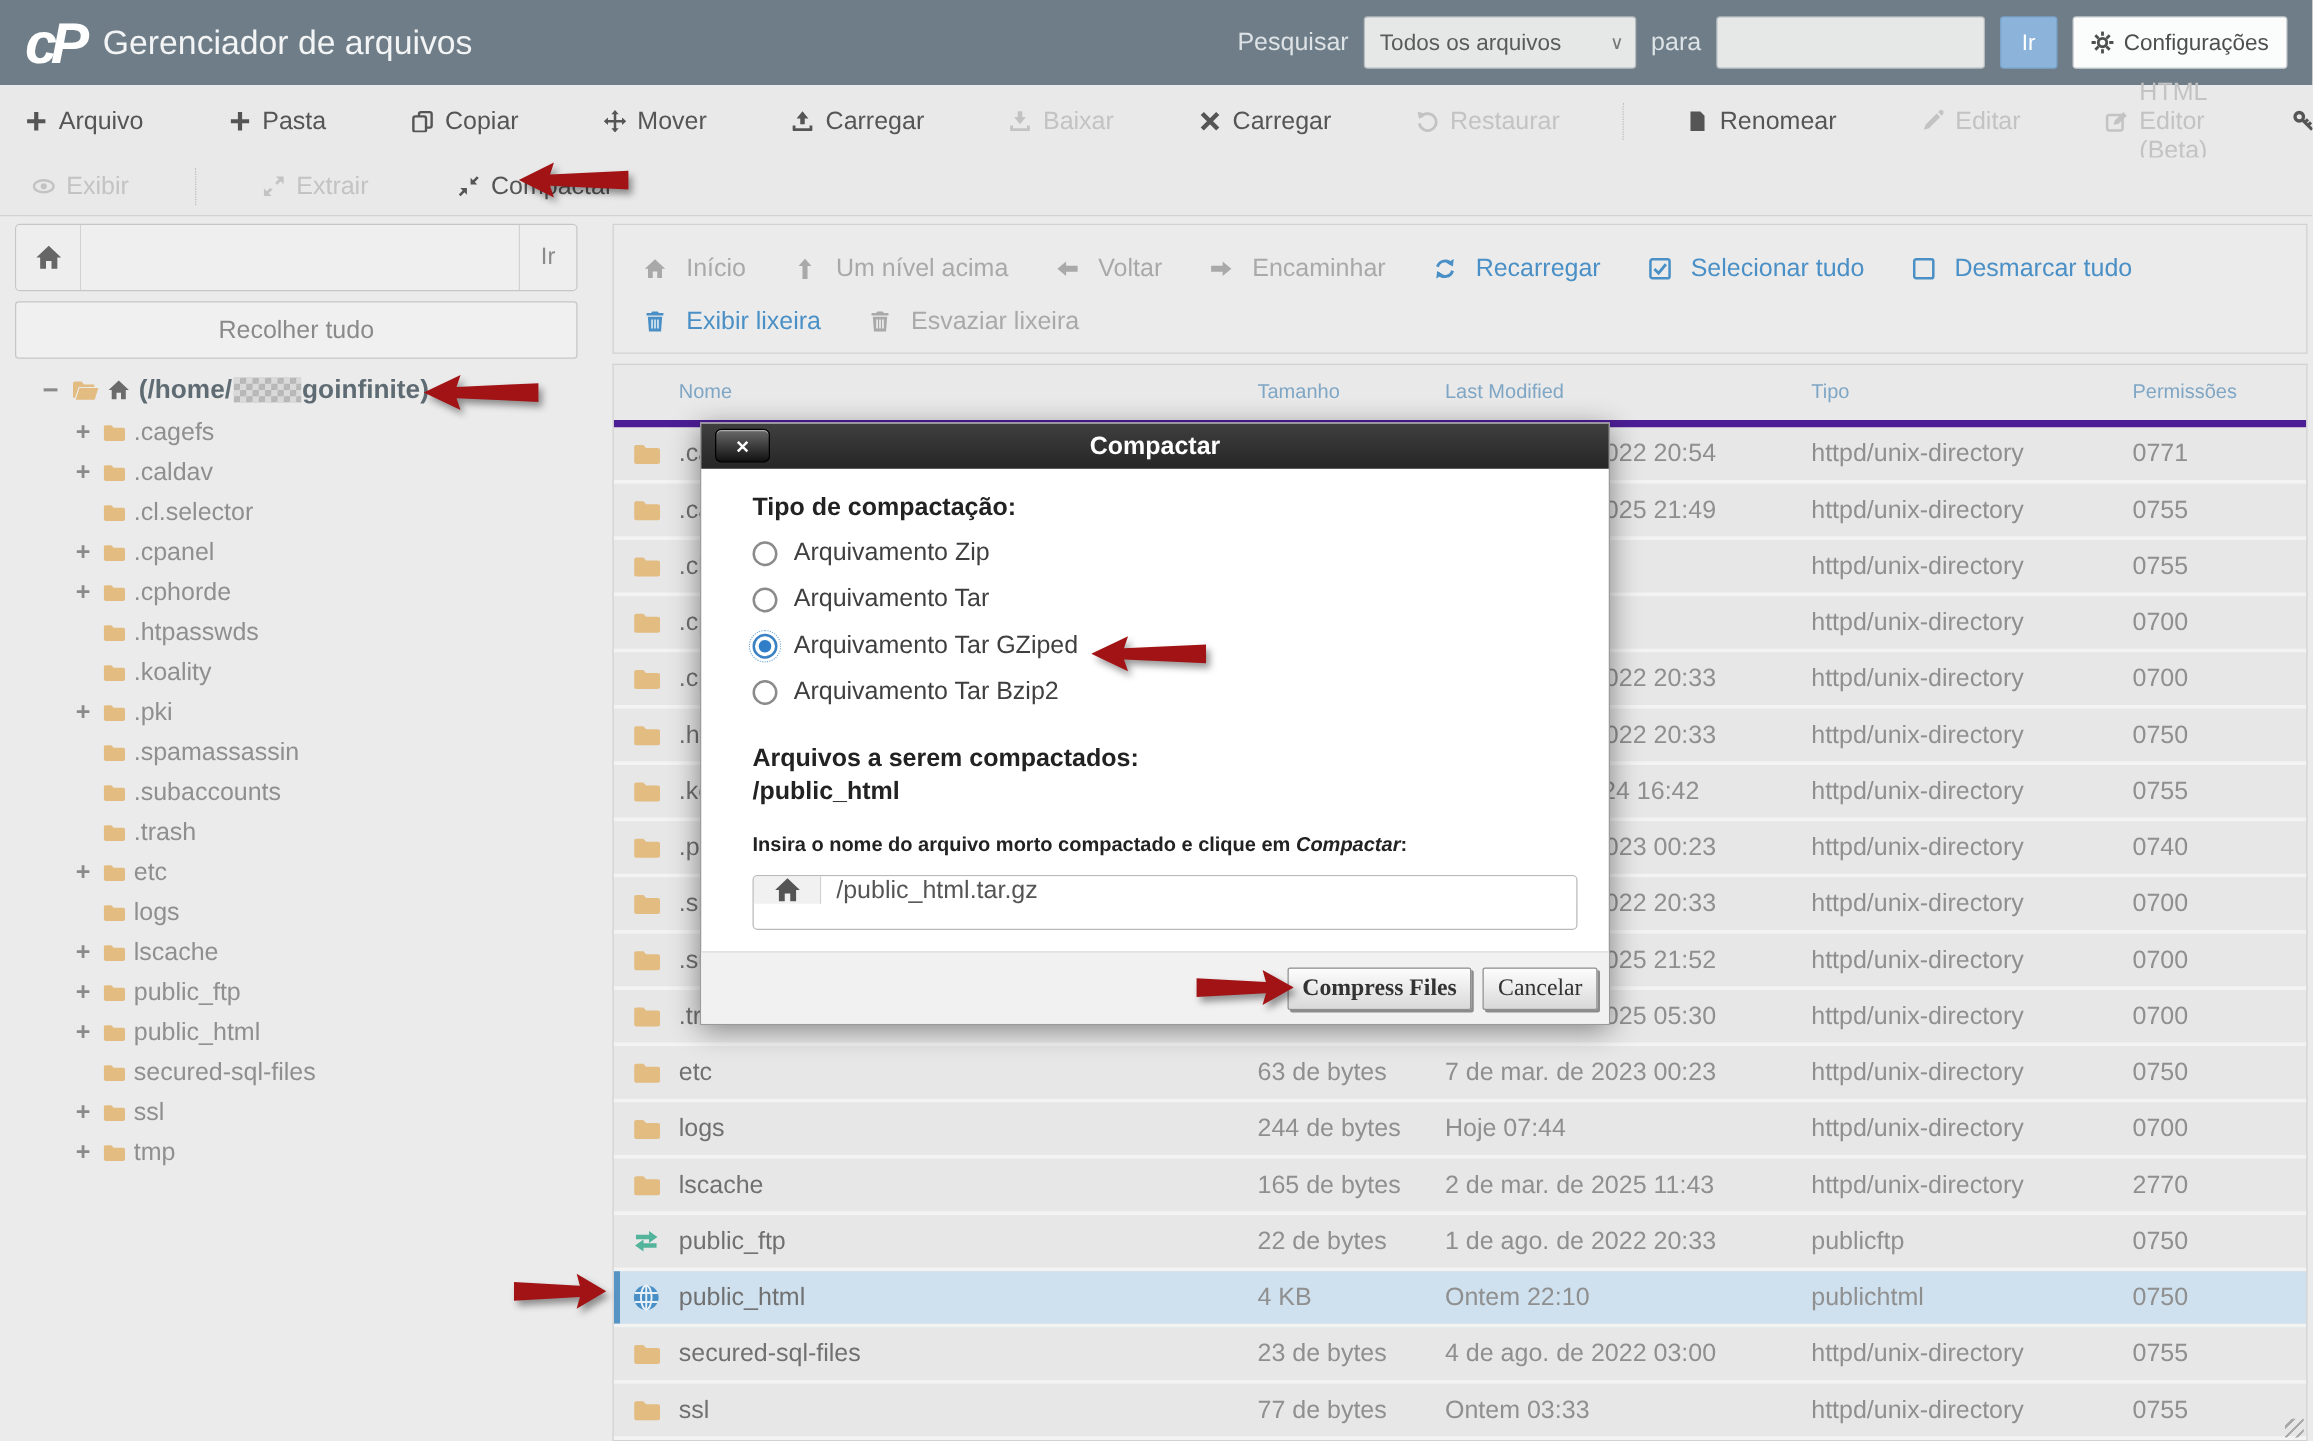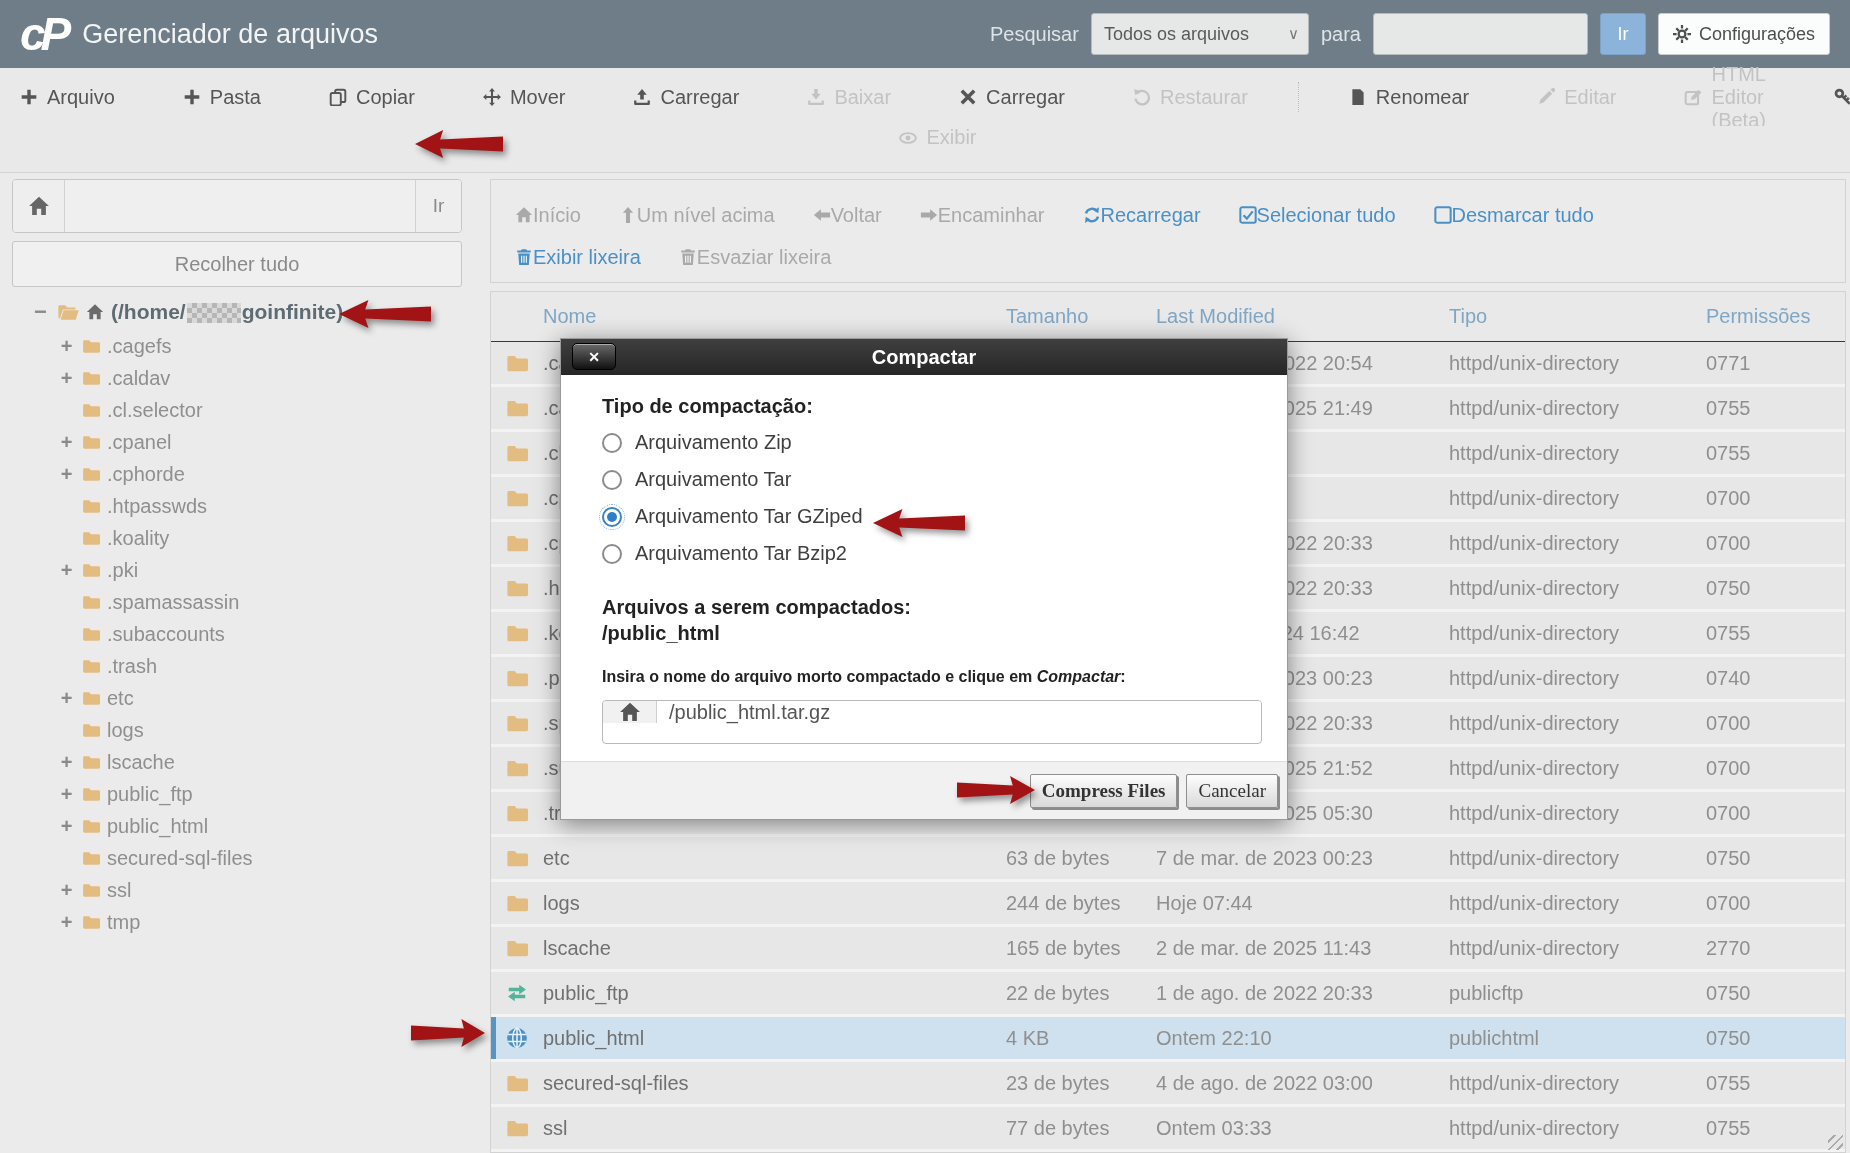--- a/index.html
+++ b/index.html
@@ -26,21 +26,21 @@
   .gobtn-top { width:46px; height:42px; background:#8cb3d9; color:#fff; border:1px solid #7aa3cc;
                border-radius:3px; font-size:18px; display:flex; align-items:center; justify-content:center; }
   .settingsbtn { height:42px; background:#fbfcfc; border:1px solid #c8cdd0; border-radius:3px; color:#4e4e4e;
                  font-size:18px; display:flex; align-items:center; gap:8px; padding:0 14px; }
 
   
   .tb1 { position:absolute; left:0; top:68px; width:1850px; height:58px; background:#e9e9e9;
          display:flex; align-items:center; gap:68px; padding-left:20px; font-size:20px; color:#555; }
   .tb2 { position:absolute; left:0; top:126px; width:1850px; height:47px; background:#e9e9e9;
          border-bottom:1px solid #d2d2d2; display:flex; align-items:center; gap:71px; padding-left:26px;
-         font-size:20px; color:#555;flex-direction:column; }
+         font-size:20px; color:#555; }
   .tbitem { display:flex; align-items:center; gap:9px; color:#555; }
   .tbitem.off { color:#c3c3c3; }
   .tbdiv { width:0; height:30px; border-left:1px dotted #bdbdbd; margin:0 -18px; }
 
   
   .pathbar { position:absolute; left:12px; top:179px; width:450px; height:54px; border:1px solid #c6c6c6;
              border-radius:4px; background:#f0f0f0; display:flex; align-items:stretch; overflow:hidden; }
   .pathbar .addon { width:52px; display:flex; align-items:center; justify-content:center; background:#eeeeee; color:#666; }
   .pathbar .addon.l { border-right:1px solid #d2d2d2; }
   .pathbar .addon.r { border-left:1px solid #d2d2d2; width:46px; color:#8a8a8a; font-size:19px; }
@@ -58,29 +58,29 @@
                               linear-gradient(45deg,#b6b6b6 25%,#d9d9d9 25%,#d9d9d9 75%,#b6b6b6 75%);
              background-size:10px 10px; background-position:0 0,5px 5px; }
   .titem { display:flex; align-items:center; gap:7px; height:32px; padding-left:46px; font-size:20px; color:#8f8f8f; }
   .titem .plus { width:17px; color:#8a8a8a; font-weight:bold; font-size:20px; text-align:center; }
   .titem.noplus .plus { visibility:hidden; }
 
   
   .filenav { position:absolute; left:490px; top:179px; width:1356px; height:104px;
              border:1px solid #d2d2d2; background:#ebebeb; padding:14px 0 0 24px; }
   .fnrow { display:flex; align-items:center; gap:38px; height:42px; font-size:20px; }
-  .fnitem { display:flex; align-items:center; gap:0; }
+  .fnitem { display:flex; align-items:center; gap:16px; }
   .fn-gray { color:#a9a9a9; }
   .fn-blue { color:#4a90c6; }
 
   
   .tablepanel { position:absolute; left:490px; top:291px; width:1356px; height:862px;
                 border:1px solid #d2d2d2; background:#e7e7e7; overflow:hidden; }
   .thead, .trow { display:grid; grid-template-columns:52px 463px 150px 293px 257px 105px auto; align-items:center; }
-  .thead { height:50px; border-bottom:1px solid #4c1d95; color:#7fa6c4; font-size:20px; background:#e9e9e9; }
+  .thead { height:50px; border-bottom:6px solid #4c1d95; color:#7fa6c4; font-size:16px; background:#e9e9e9; }
   .trow { height:45px; background:#e7e7e7; border-bottom:3px solid #f3f3f3; color:#8f8f8f; font-size:20px; }
   .trow .cname { color:#707070; }
   .trow.sel { background:#cfe1ee; box-shadow:inset 5px 0 0 #5694c4; }
   .cicon { display:flex; justify-content:center; }
   .folder { color:#e2bc80; }
   .globe { color:#4a90c6; }
   .transfer { color:#54b49b; }
   .grip { position:absolute; right:2px; bottom:2px; width:15px; height:15px;
           background:repeating-linear-gradient(135deg, transparent 0 4px, #a9a9a9 4px 6px); }
 

